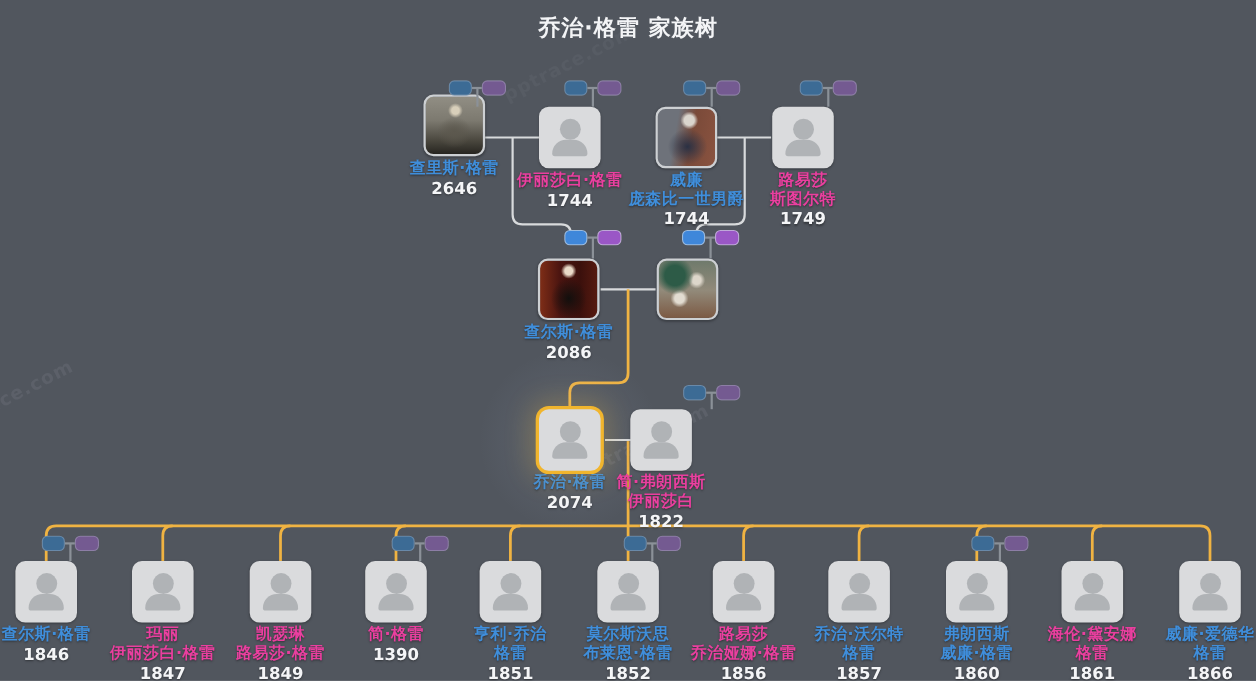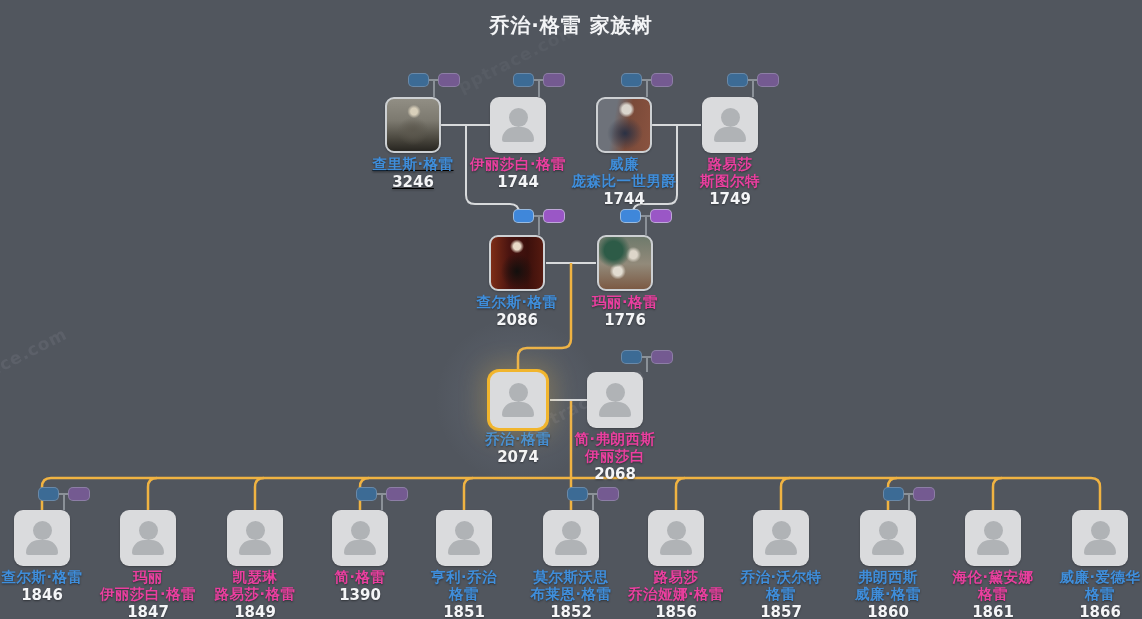--- a/index.html
+++ b/index.html
@@ -102,25 +102,25 @@
       <path d="M685 478 Q676 478 676 487 V510"></path>
       <path d="M790 478 Q781 478 781 487 V510"></path>
       <path d="M897 478 Q888 478 888 487 V510"></path>
       <path d="M1002 478 Q993 478 993 487 V510"></path>
     </g>
   </svg>
 
   <div class="halo" style="left:428px;top:310px;"></div>
 
   <div id="nodes">
-      <div class="person" style="left: 348px; top: 97px; text-decoration: underline;">
+      <div class="person" style="left: 348px; top: 86px;">
         <div class="card photo photo-charles-grey-1729"></div>
         <div class="nmblk">
           <div class="nm male">查里斯·格雷</div>
-          <div class="yr">3246</div>
+          <div class="yr">2646</div>
         </div>
       </div>
       <div class="person" style="left: 453px; top: 97px;">
         <div class="card avatar"></div>
         <div class="nmblk">
           <div class="nm female">伊丽莎白·格雷</div>
           <div class="yr">1744</div>
         </div>
       </div>
       <div class="person" style="left: 559px; top: 97px;">
@@ -141,38 +141,34 @@
       </div>
       <div class="person" style="left: 452px; top: 235px;">
         <div class="card photo photo-charles-grey-1764"></div>
         <div class="nmblk">
           <div class="nm male">查尔斯·格雷</div>
           <div class="yr">2086</div>
         </div>
       </div>
       <div class="person" style="left: 560px; top: 235px;">
         <div class="card photo photo-mary-grey-1776"></div>
-        <div class="nmblk">
-          <div class="nm female">玛丽·格雷</div>
-          <div class="yr">1776</div>
-        </div>
       </div>
       <div class="person highlight" style="left: 453px; top: 372px;">
         <div class="card avatar"></div>
         <div class="nmblk">
           <div class="nm male">乔治·格雷</div>
           <div class="yr">2074</div>
         </div>
       </div>
-      <div class="person" style="left: 550px; top: 372px;">
+      <div class="person" style="left: 536px; top: 372px;">
         <div class="card avatar"></div>
         <div class="nmblk">
           <div class="nm female">简·弗朗西斯</div>
           <div class="nm female">伊丽莎白</div>
-          <div class="yr">2068</div>
+          <div class="yr">1822</div>
         </div>
       </div>
       <div class="person" style="left: -23px; top: 510px;">
         <div class="card avatar"></div>
         <div class="nmblk">
           <div class="nm male">查尔斯·格雷</div>
           <div class="yr">1846</div>
         </div>
       </div>
       <div class="person" style="left: 83px; top: 510px;">

